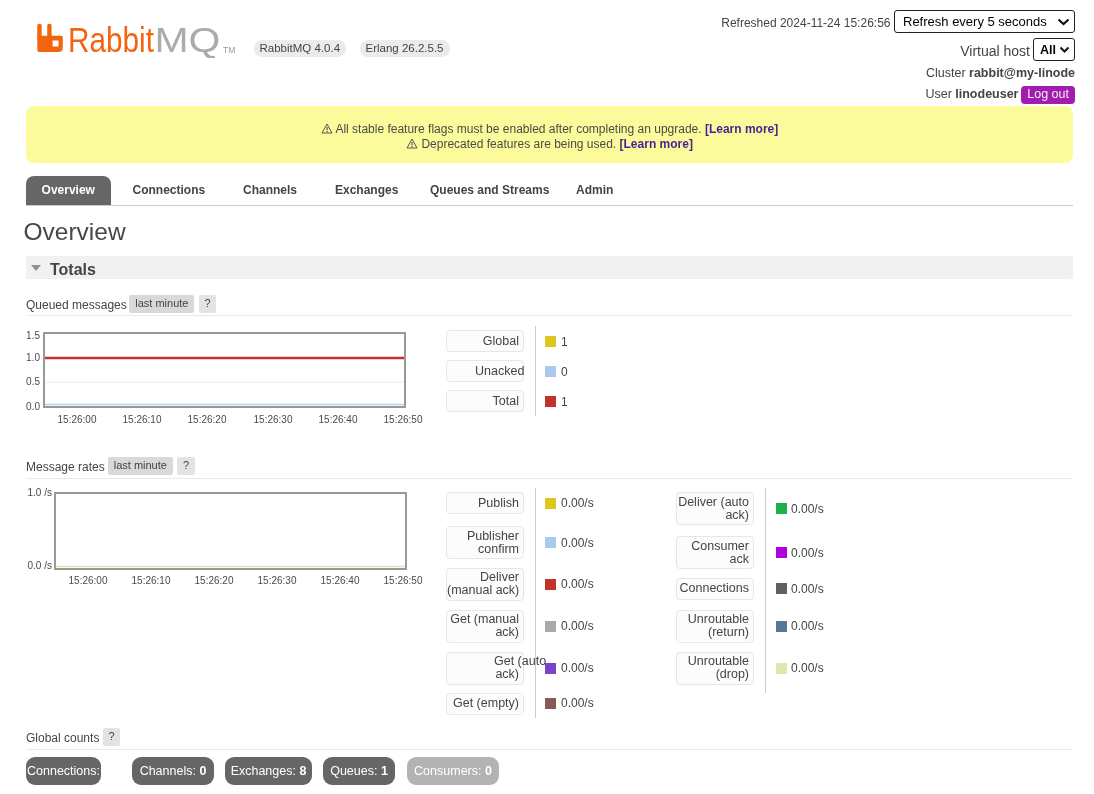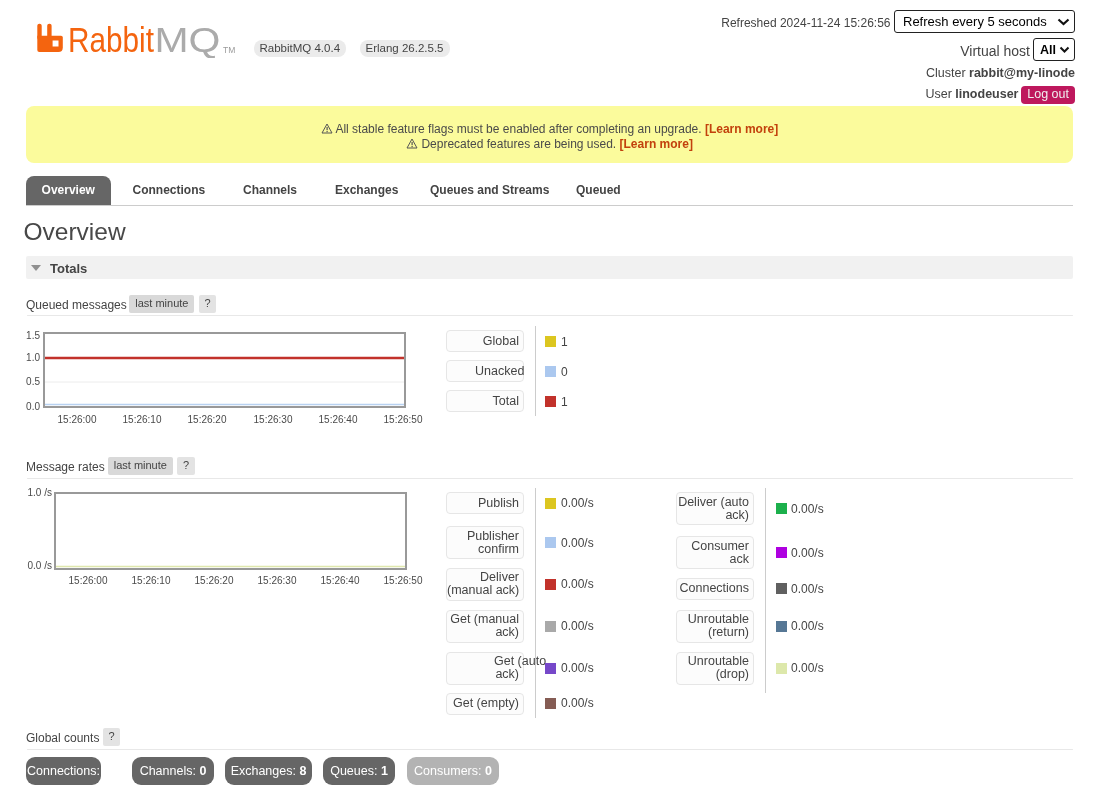--- a/index.html
+++ b/index.html
@@ -4,28 +4,28 @@
 <style>
 * { margin:0; padding:0; box-sizing:border-box; }
 html,body { width:1094px; height:794px; background:#fff; }
 body { font-family:"Liberation Sans",sans-serif; color:#444; font-size:12px; position:relative; overflow:hidden; }
 .abs { position:absolute; }
 .badge { position:absolute; background:#ebebeb; border-radius:8px; height:17.5px; line-height:17.5px; padding:0 6px; font-size:11.5px; color:#444; }
 .selbox { position:absolute; background:#fff; border:1px solid #222; border-radius:3px; height:23px; display:flex; align-items:center; padding:0 4px 0 8px; font-size:13px; color:#000; white-space:nowrap; }
 .selbox svg { margin-left:8px; flex:none; }
 .rt { position:absolute; right:21px; text-align:right; font-size:12.5px; color:#444; }
 .banner { position:absolute; left:26px; top:106px; width:1047px; height:57px; background:#fbfb9c; border-radius:8px; text-align:center; font-size:12px; color:#4a4a4a; padding-top:16px; line-height:14.7px; }
-.banner b { color:#c2410c; }
+.banner b { color:#4c1d95; }
 .tabsel { position:absolute; left:26px; top:176px; width:84.5px; height:29px; background:#666; border-radius:8px 8px 0 0; color:#fff; font-weight:bold; font-size:12px; text-align:center; line-height:29px; }
 .tab { position:absolute; top:176px; height:29px; line-height:29px; font-weight:bold; font-size:12px; color:#444; }
 .hline { position:absolute; background:#ccc; height:1px; }
 h1 { position:absolute; left:23.5px; top:217.5px; font-size:24.5px; font-weight:normal; color:#484848; letter-spacing:0px; }
 .totals { position:absolute; left:26px; top:255.5px; width:1047px; height:23px; background:#f1f1f1; border-radius:2px; }
 .totals .tri { position:absolute; left:4.5px; top:9.5px; width:0; height:0; border-left:5px solid transparent; border-right:5px solid transparent; border-top:6px solid #909090; }
-.totals b { position:absolute; left:24px; top:5px; font-size:13px; color:#444; }
+.totals b { position:absolute; left:24px; top:5px; font-size:16px; color:#444; }
 .h3row { position:absolute; font-size:12px; color:#444; }
 .pill { display:inline-block; background:#d9d9d9; border-radius:2px; height:17.5px; line-height:17.5px; padding:0 6px; font-size:11px; margin-left:4.5px; position:relative; top:-2px; vertical-align:baseline; }
 .pill.q { background:#e3e3e3; padding:0 5.5px; }
 .seclines { position:absolute; background:#e8e8e8; height:1px; border-radius:1px; }
 .chart { position:absolute; border:2px solid #999; background:#fff; }
 .ylab { position:absolute; font-size:10px; color:#4a4a4a; text-align:right; width:30px; }
 .xlab { position:absolute; font-size:10px; color:#4a4a4a; width:60px; text-align:center; }
 .legbox { position:absolute; width:78px; background:#fcfcfc; border:1px solid #e6e6e6; border-radius:4px; font-size:12.5px; color:#444; text-align:right; padding:0 4px 0 0; line-height:13px; display:flex; flex-direction:column; justify-content:center; white-space:nowrap; }
 .vsep { position:absolute; width:1px; background:#ccc; }
 .sq { position:absolute; width:11px; height:11px; }
@@ -57,41 +57,41 @@
     </svg>
 </div>
 <div class="rt" style="top:42.5px; right:64px; font-size:14px;">Virtual host</div>
 <div class="selbox" style="right:19px; top:38px; width:42px; padding:0 4px 0 6px; font-weight:bold; font-size:12.5px;">All
   <svg width="11" height="8" style="margin-left:3px;">
       <path d="M1.5 1.5 L5.5 5.5 L9.5 1.5" stroke="#111" stroke-width="2" fill="none"></path>
     </svg>
 </div>
 <div class="rt" style="top:65.5px; right:19px; font-size:12.5px;">Cluster <b>rabbit@my-linode</b></div>
 <div class="rt" style="top:87px; right:75.5px; font-size:12.5px;">User <b>linodeuser</b></div>
-<div class="abs" style="right:19px; top:86px; background:#be185d; color:#f0f0f0; border-radius:4px; height:17.5px; line-height:17.5px; padding:0 6px; font-size:12.5px;">Log out</div>
+<div class="abs" style="right:19px; top:86px; background:#a21caf; color:#f0f0f0; border-radius:4px; height:17.5px; line-height:17.5px; padding:0 6px; font-size:12.5px;">Log out</div>
 
 <div class="banner">
   <div><svg width="12" height="11" viewBox="0 0 12 11" style="vertical-align:-1px;">
         <path d="M6 1 L11 10 L1 10 Z" fill="none" stroke="#555" stroke-width="1"></path>
         <rect x="5.5" y="4" width="1.2" height="3.2" fill="#555"></rect>
         <rect x="5.5" y="8" width="1.2" height="1.2" fill="#555"></rect>
       </svg> All stable feature flags must be enabled after completing an upgrade. <b>[Learn more]</b></div>
   <div><svg width="12" height="11" viewBox="0 0 12 11" style="vertical-align:-1px;">
         <path d="M6 1 L11 10 L1 10 Z" fill="none" stroke="#555" stroke-width="1"></path>
         <rect x="5.5" y="4" width="1.2" height="3.2" fill="#555"></rect>
         <rect x="5.5" y="8" width="1.2" height="1.2" fill="#555"></rect>
       </svg> Deprecated features are being used. <b>[Learn more]</b></div>
 </div>
 
 <div class="tabsel">Overview</div>
 <div class="tab" style="left:132.5px;">Connections</div>
 <div class="tab" style="left:243px;">Channels</div>
 <div class="tab" style="left:335px;">Exchanges</div>
 <div class="tab" style="left:430px;">Queues and Streams</div>
-<div class="tab" style="left:576px;">Queued</div>
+<div class="tab" style="left:576px;">Admin</div>
 <div class="hline" style="left:26px; top:205px; width:1047px;"></div>
 
 <h1>Overview</h1>
 
 <div class="totals">
     <span class="tri"></span>
     <b>Totals</b>
   </div>
 
 <div class="h3row" style="left:26px; top:297px;">Queued messages<span class="pill" style="margin-left:2.5px;">last minute</span><span class="pill q">?</span></div>

